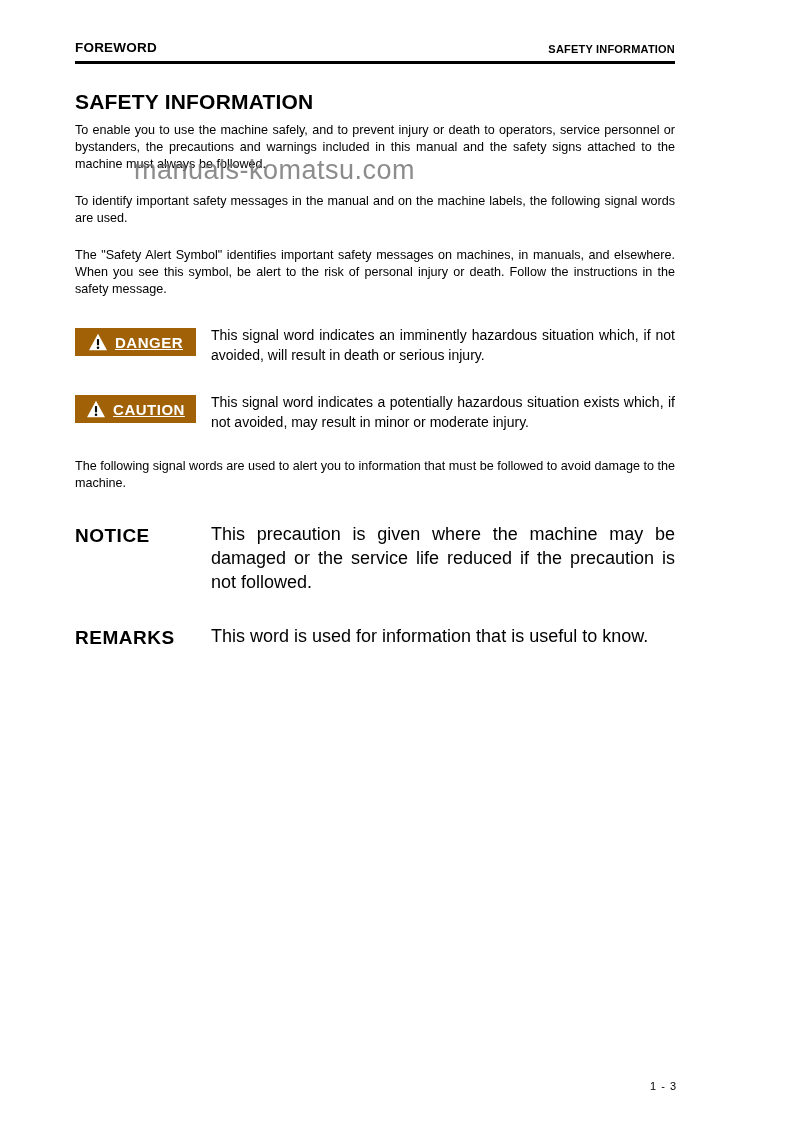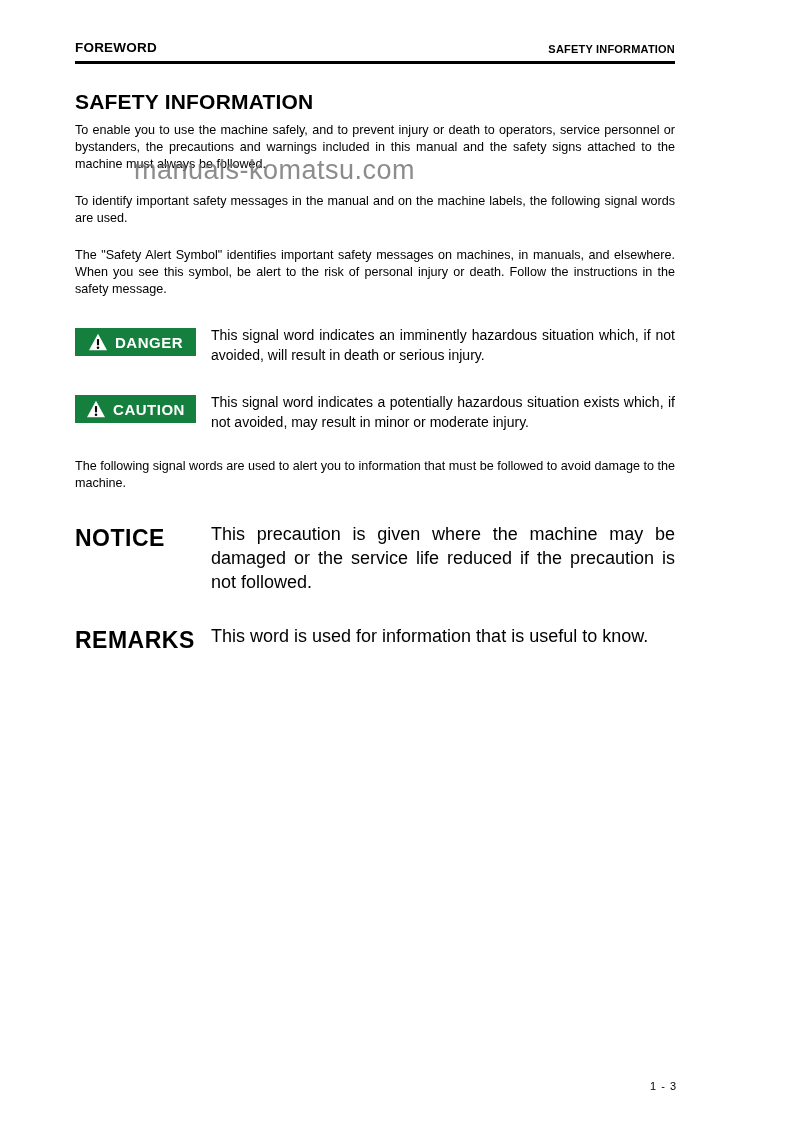--- a/index.html
+++ b/index.html
@@ -40,46 +40,47 @@
   .para.space { margin-top:20px; }
 
   
   .sig-row {
     display:flex; align-items:flex-start; gap:15px;
     margin-top:28px;
   }
   .sig-badge {
     flex:0 0 121px;
     height:28px;
-    background:#15803d;
+    background:#a16207;
     color:#fff;
     display:flex; align-items:center; justify-content:center;
     gap:7px;
     margin-top:2px;
+    text-decoration:underline;
   }
   .sig-badge .lbl {
     font-weight:bold;
     font-size:15px;
     letter-spacing:0.5px;
   }
   .sig-badge svg { display:block; }
   .sig-text {
     flex:1;
     font-size:14px; line-height:19.5px;
     text-align:justify;
   }
 
   
   .note-row {
     display:flex; align-items:flex-start; gap:15px;
     margin-top:30px;
   }
   .note-label {
     flex:0 0 121px;
-    font-size:23px; font-weight:bold; letter-spacing:0.5px;
+    font-size:19px; font-weight:bold; letter-spacing:0.5px;
     margin-top:3px;
   }
   .note-text {
     flex:1;
     font-size:18px; line-height:24px;
     text-align:justify;
   }
 
   
   .watermark {

